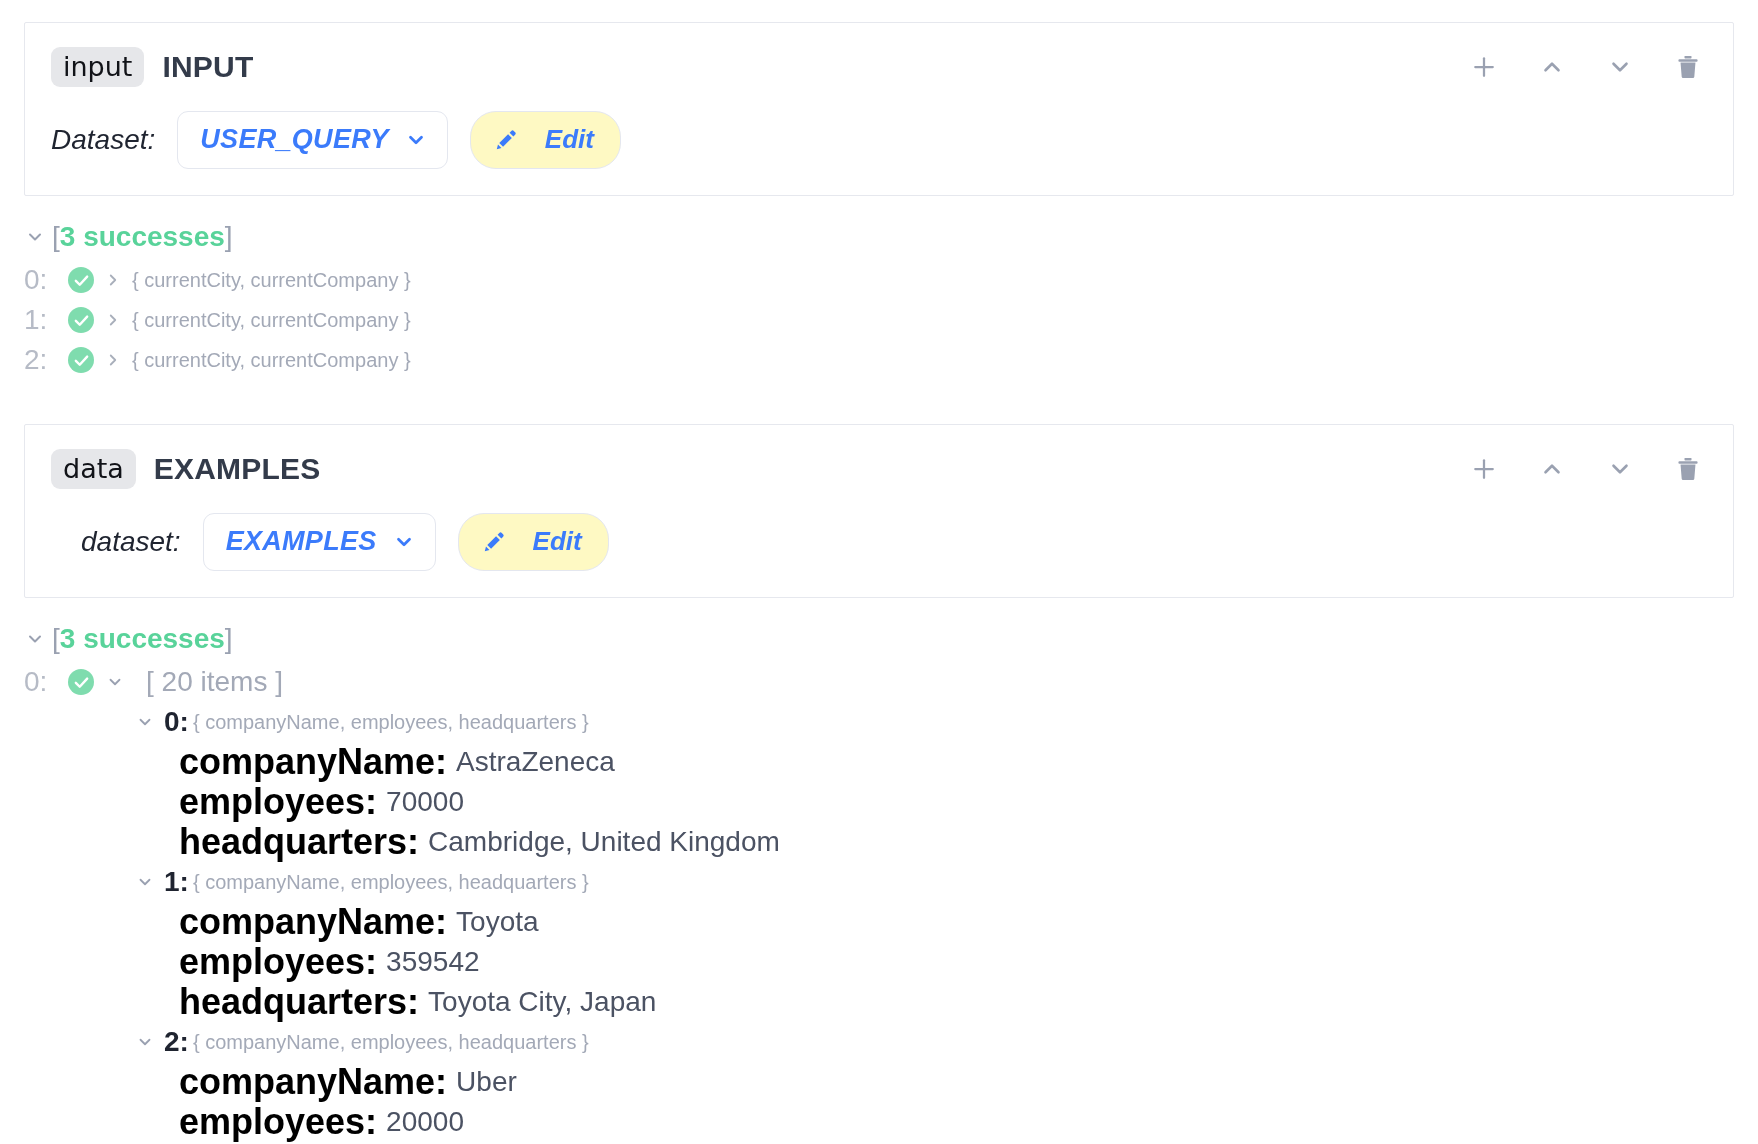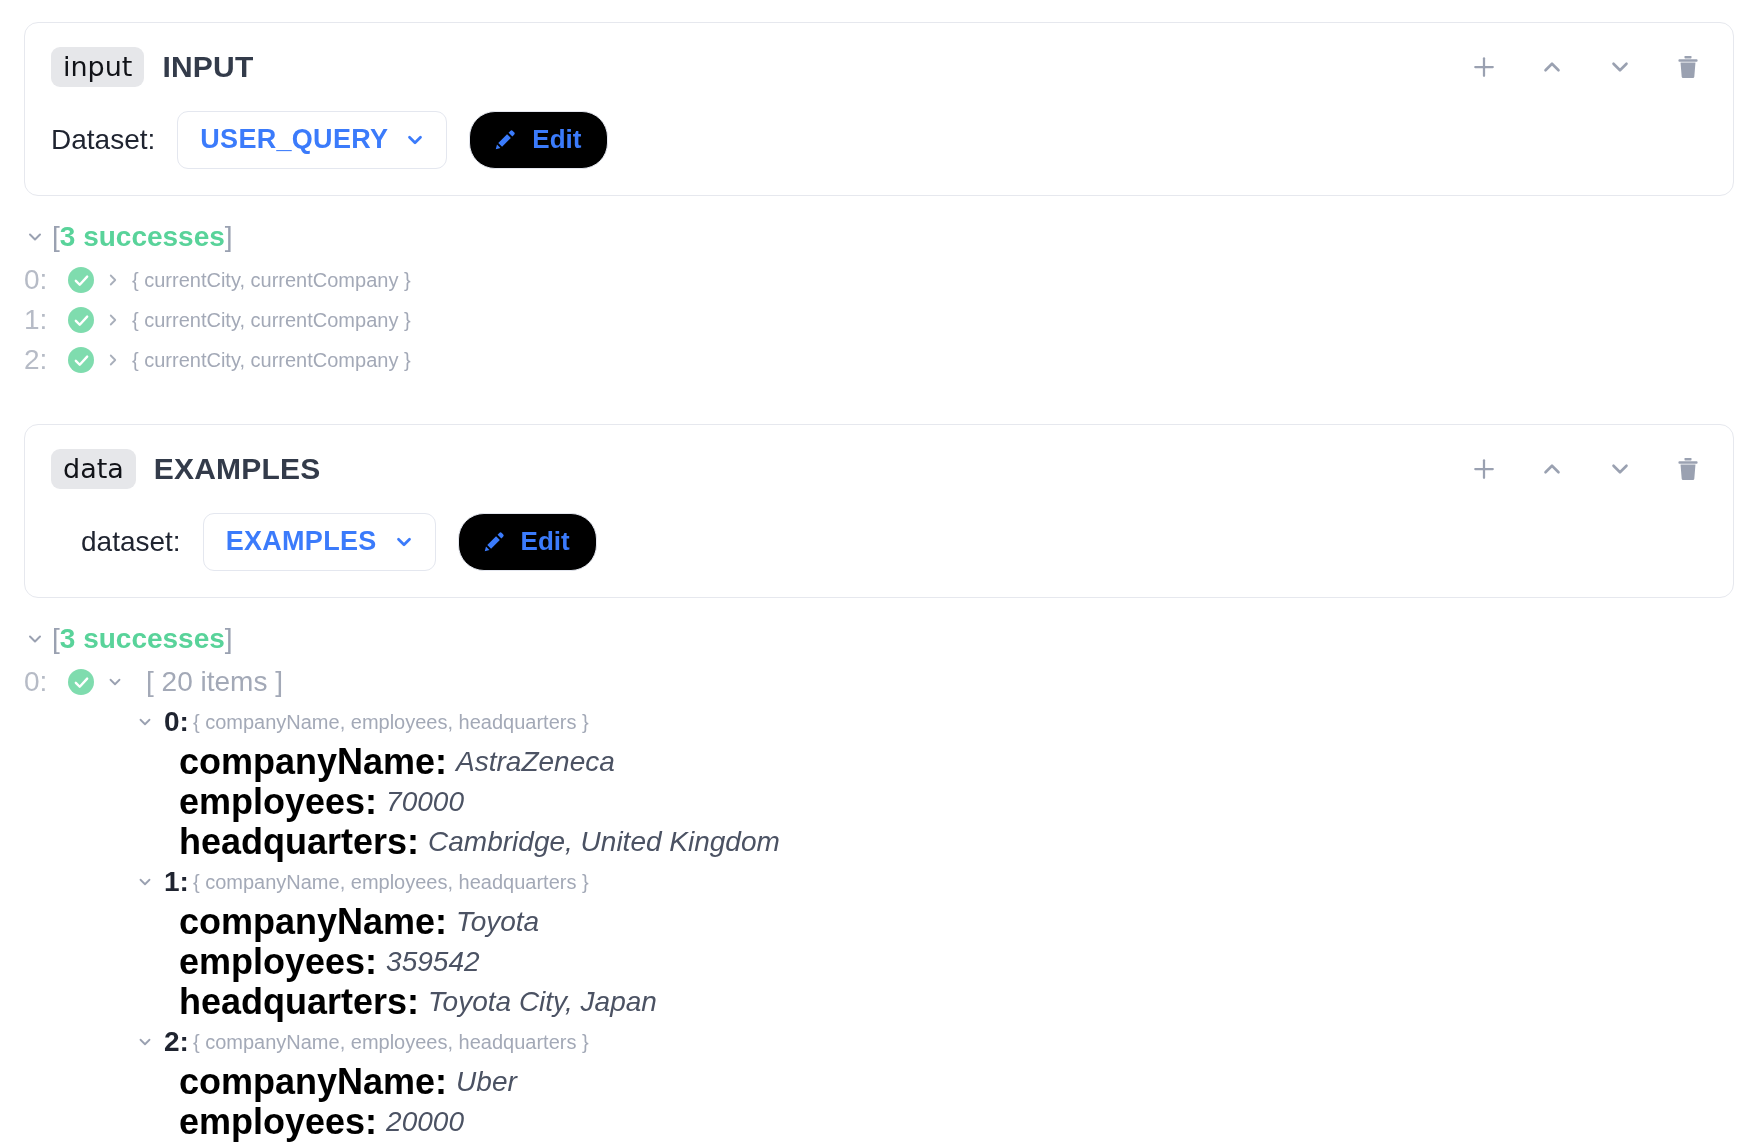--- a/index.html
+++ b/index.html
@@ -15,21 +15,21 @@
     width: 1758px;
     height: 1144px;
     position: relative;
     padding: 0;
   }
 
   
   .card {
     margin: 9px 24px;
     border: 1px solid #e6e8ee;
-    border-radius: 14px;
+    border-radius: 2px;
     background: #ffffff;
     padding: 22px 26px 26px 26px;
     position: relative;
   }
   .card-header {
     display: flex;
     align-items: center;
     gap: 18px;
     height: 44px;
   }
@@ -63,20 +63,21 @@
     cursor: pointer;
   }
   .icon-btn svg { display: block; }
 
   
   .dataset-row {
     display: flex;
     align-items: center;
     gap: 22px;
     margin-top: 22px;
+    font-style: italic;
   }
   .dataset-row.indent { padding-left: 30px; }
   .dataset-label {
     font-size: 28px;
     color: #1f2430;
     font-weight: 400;
   }
   .select-pill {
     display: inline-flex;
     align-items: center;
@@ -90,25 +91,25 @@
   .select-pill .sel-text {
     font-size: 27px;
     font-weight: 700;
     color: #3b7bfb;
     letter-spacing: 0.3px;
   }
   .select-pill .chev { color: #3b7bfb; display: flex; }
   .edit-pill {
     display: inline-flex;
     align-items: center;
-    gap: 14px;
+    gap: 26px;
     border: 1px solid #e4e7ef;
     border-radius: 26px;
     padding: 12px 26px 13px 22px;
-    background: #000000;
+    background: #fef9c3;
     cursor: pointer;
   }
   .edit-pill .edit-text {
     font-size: 26px;
     font-weight: 700;
     color: #3b7bfb;
   }
   .pencil { color: #3b7bfb; display: flex; }
 
   
@@ -191,21 +192,20 @@
   .kv .k {
     font-size: 36px;
     font-weight: 700;
     color: #000000;
   }
   .kv .v {
     font-size: 28px;
     font-weight: 400;
     color: #4b5263;
     margin-left: 9px;
-    font-style: italic;
   }
   .ind-1 { padding-left: 110px; }
   .ind-2 { padding-left: 155px; }
 </style>
 </head>
 <body>
 
 <div class="page">
 
   <div class="card" style="margin-top:22px;">

